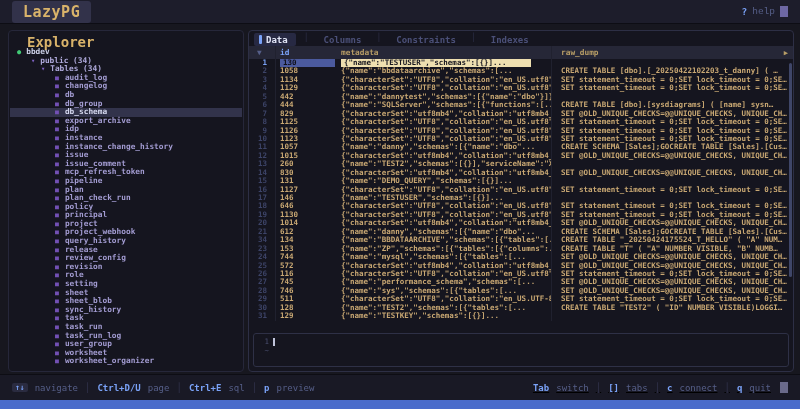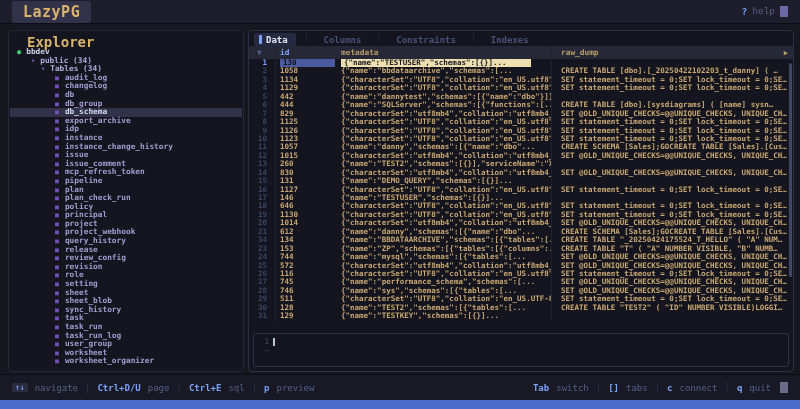--- a/index.html
+++ b/index.html
@@ -77,21 +77,21 @@
   .caret { display:inline-block; width:2px; height:8px; background:#c0c4da; vertical-align:middle; }
 
   .vscroll { position:absolute; right:1px; top:32px; width:3px; height:214px;
              background:#3f4668; border-radius:2px; }
 
   
   .bottombar { position:absolute; left:0; right:0; bottom:9px; height:26px; background:#191925;
                border-top:1px solid #0d0d14; display:flex; align-items:center;
                padding:0 12px; font-size:9px; }
   .kb-group { display:flex; align-items:center; gap:7px; }
-  .kb-right { margin-left:auto; }
+  .kb-right { margin-left:auto;text-decoration:underline; }
   .kb-key { color:#7aa2f7; font-weight:bold; }
   .kb-badge { background:#2a2b40; border-radius:2px; padding:0 3px; font-size:8px; }
   .kb-label { color:#565f89; }
   .kb-sep { color:#33344e; }
   .kb-cursor { display:inline-block; width:8px; height:11px; background:#6a6a8a; margin-left:2px; }
 
   .accent-strip { position:absolute; left:0; right:0; bottom:0; height:9px; background:#4a6ccb; }
 </style>
 </head>
 <body>

